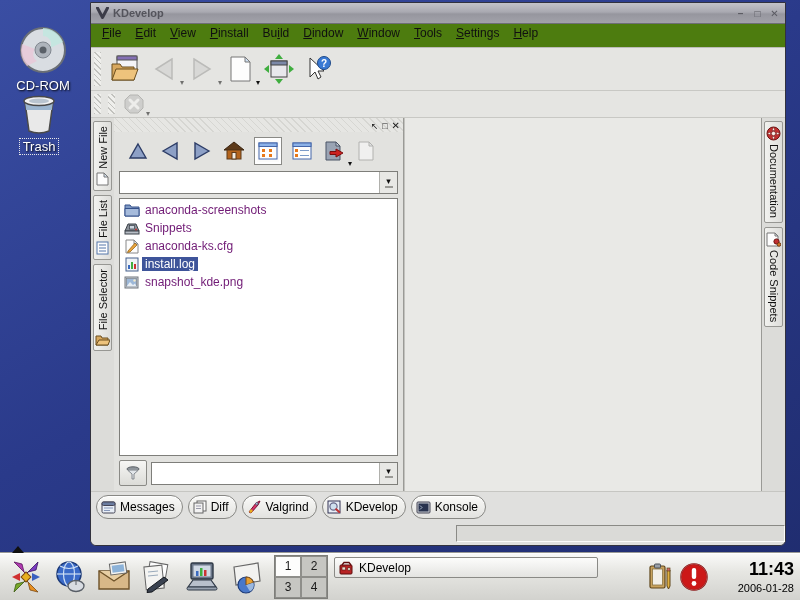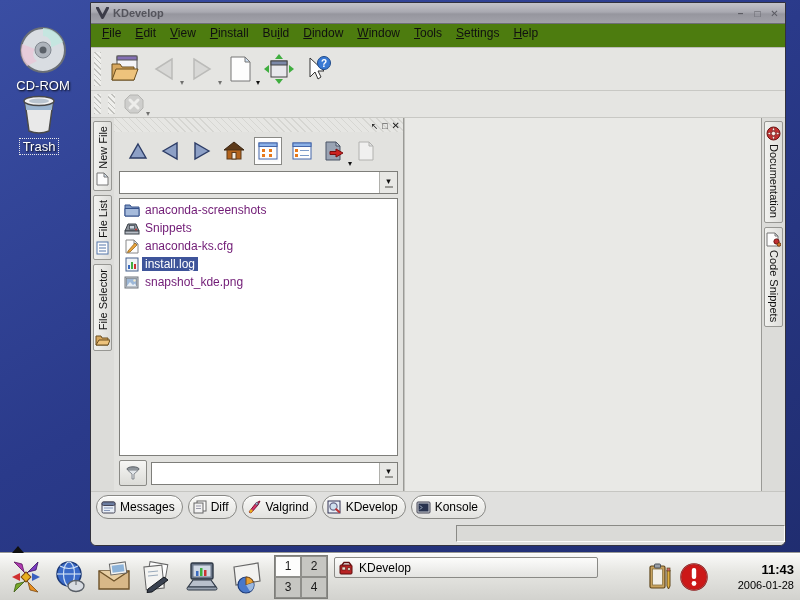--- a/index.html
+++ b/index.html
@@ -108,21 +108,21 @@
     background:#c6c6c2;border:1px solid #8e8e8a;}
   .pcell.active{background:#fdfdfc;}
   .taskarea{flex:1;align-self:flex-start;padding-top:4px;}
   .taskbtn{display:flex;align-items:center;width:264px;height:21px;
     border:1px solid #8a8a86;border-radius:2px;background:linear-gradient(#fcfcfb,#e4e4e1);
     padding:0 4px;box-sizing:border-box;}
   .taskbtn .tklabel{font-size:12px;color:#000;margin-left:5px;}
   .tray{display:flex;align-items:center;}
   .trayic{margin:0 3px;}
   .clock{width:76px;text-align:right;margin-left:6px;margin-right:2px;}
-  .clock .time{font-size:13px;font-weight:bold;color:#000;}
+  .clock .time{font-size:18px;font-weight:bold;color:#000;}
   .clock .date{font-size:11px;color:#000;margin-top:2px;}
 </style>
 </head>
 <body>
 
 <div class="desk-icon" style="left:4px;top:24px;">
   <span>
     <svg width="52" height="52" viewBox="0 0 52 52" style="margin:0 auto;">
       <circle cx="26" cy="26" r="22" fill="#d9dde2" stroke="#6a6f76" stroke-width="2"></circle>
       <path d="M26 4 A22 22 0 0 1 46 18 L33 24 A8 8 0 0 0 26 12 Z" fill="#bfe8e0" opacity=".8"></path>

